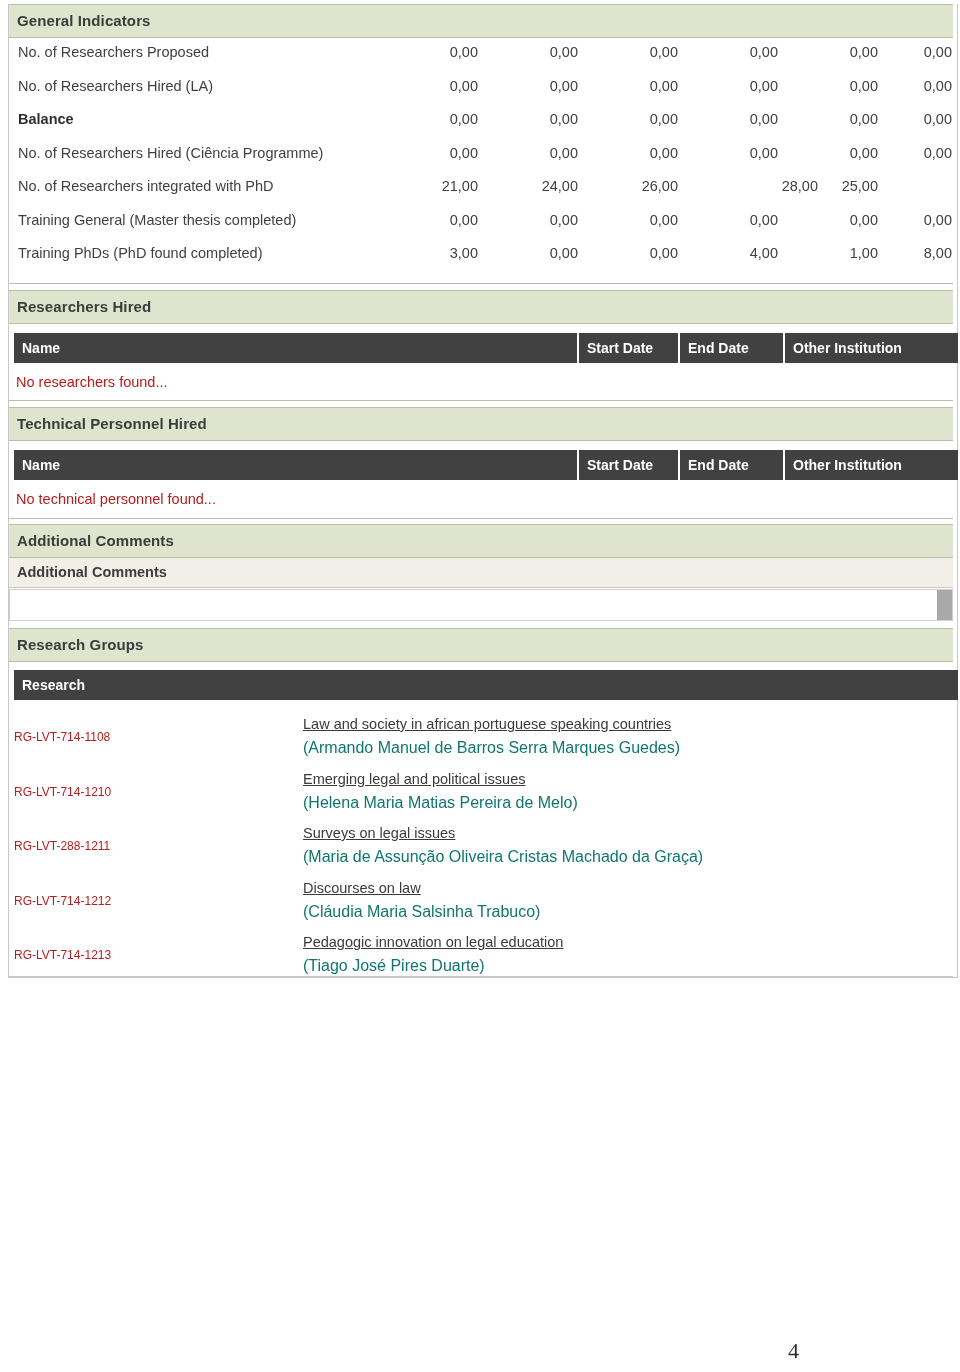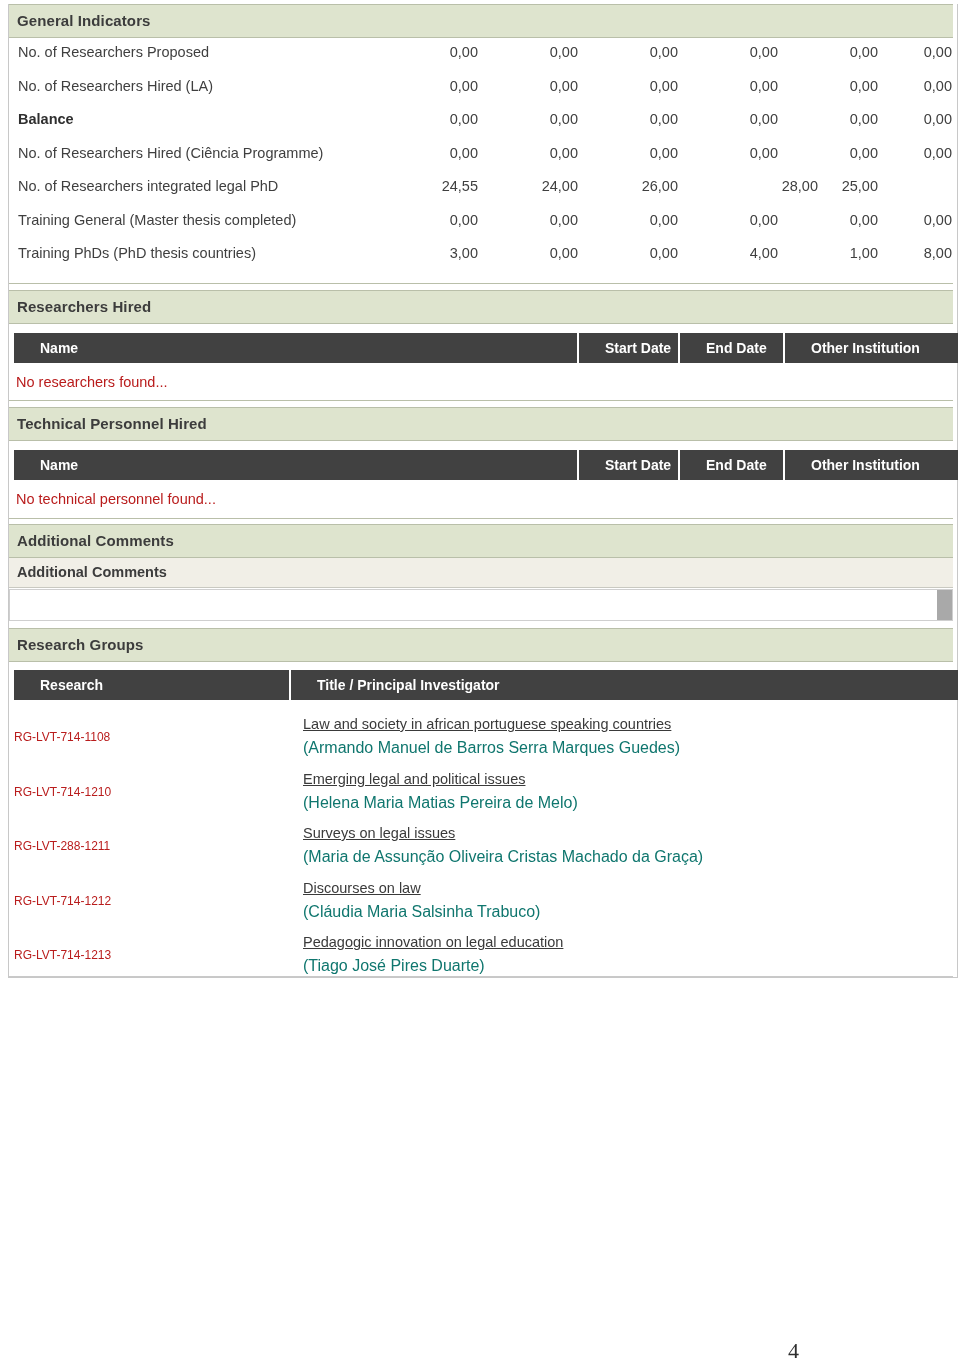--- a/index.html
+++ b/index.html
@@ -108,21 +108,21 @@
     line-height: 30px;
     color: #ffffff;
     font-size: 14px;
     font-weight: bold;
     box-sizing: border-box;
     white-space: nowrap;
   }
   .th-div {
     border-left: 2px solid #ffffff;
   }
-  .th .th-pad { padding-left: 26px; display: block; }
+  .th .th-pad { padding-left: 8px; display: block; }
 
   .empty-msg {
     position: absolute;
     left: 16px;
     font-size: 14.5px;
     color: #b91c1c;
   }
 
   
   .ac-sub {
@@ -243,39 +243,39 @@
       <div class="gi-row">
         <div class="gi-label">No. of Researchers Hired (Ciência Programme)</div>
         <div class="gi-val" style="left: 411px;">0,00</div>
         <div class="gi-val" style="left: 511px;">0,00</div>
         <div class="gi-val" style="left: 611px;">0,00</div>
         <div class="gi-val" style="left: 711px;">0,00</div>
         <div class="gi-val" style="left: 811px;">0,00</div>
         <div class="gi-val" style="left: 885px;">0,00</div>
       </div>
       <div class="gi-row">
-        <div class="gi-label">No. of Researchers integrated legal PhD</div>
-        <div class="gi-val" style="left: 411px;">24,55</div>
+        <div class="gi-label">No. of Researchers integrated with PhD</div>
+        <div class="gi-val" style="left: 411px;">21,00</div>
         <div class="gi-val" style="left: 511px;">24,00</div>
         <div class="gi-val" style="left: 611px;">26,00</div>
         <div class="gi-val" style="left: 751px;">28,00</div>
         <div class="gi-val" style="left: 811px;">25,00</div>
         <div class="gi-val" style="left: 885px;"></div>
       </div>
       <div class="gi-row">
         <div class="gi-label">Training General (Master thesis completed)</div>
         <div class="gi-val" style="left: 411px;">0,00</div>
         <div class="gi-val" style="left: 511px;">0,00</div>
         <div class="gi-val" style="left: 611px;">0,00</div>
         <div class="gi-val" style="left: 711px;">0,00</div>
         <div class="gi-val" style="left: 811px;">0,00</div>
         <div class="gi-val" style="left: 885px;">0,00</div>
       </div>
       <div class="gi-row">
-        <div class="gi-label">Training PhDs (PhD thesis countries)</div>
+        <div class="gi-label">Training PhDs (PhD found completed)</div>
         <div class="gi-val" style="left: 411px;">3,00</div>
         <div class="gi-val" style="left: 511px;">0,00</div>
         <div class="gi-val" style="left: 611px;">0,00</div>
         <div class="gi-val" style="left: 711px;">4,00</div>
         <div class="gi-val" style="left: 811px;">1,00</div>
         <div class="gi-val" style="left: 885px;">8,00</div>
       </div>
     </div>
   <div class="gi-sep" style="top:283px;"></div>
 
@@ -334,23 +334,20 @@
     <div class="ac-scroll"></div>
   </div>
 
   <div class="band" style="top:628px;">
     <span class="band-title">Research Groups</span>
   </div>
 
   <div class="thead" style="top:670px; width:944px;">
     <div class="th" style="left:0px; width:275px;">
       <span class="th-pad">Research</span>
-    </div>
-    <div class="th th-div" style="left:275px; width:669px;">
-      <span class="th-pad">Title / Principal Investigator</span>
     </div>
   </div>
 
   <div id="rg-rows">
       <div class="rg-row" style="top: 714px; height: 54.5px;">
         <div class="rg-ref" style="top: 16px;">RG-LVT-714-1108</div>
         <a class="rg-title" style="top: 2px;">Law and society in african portuguese speaking countries</a>
         <div class="rg-pi" style="top: 25px;">(Armando Manuel de Barros Serra Marques Guedes)</div>
       </div>
       <div class="rg-row" style="top: 768.5px; height: 54.5px;">

